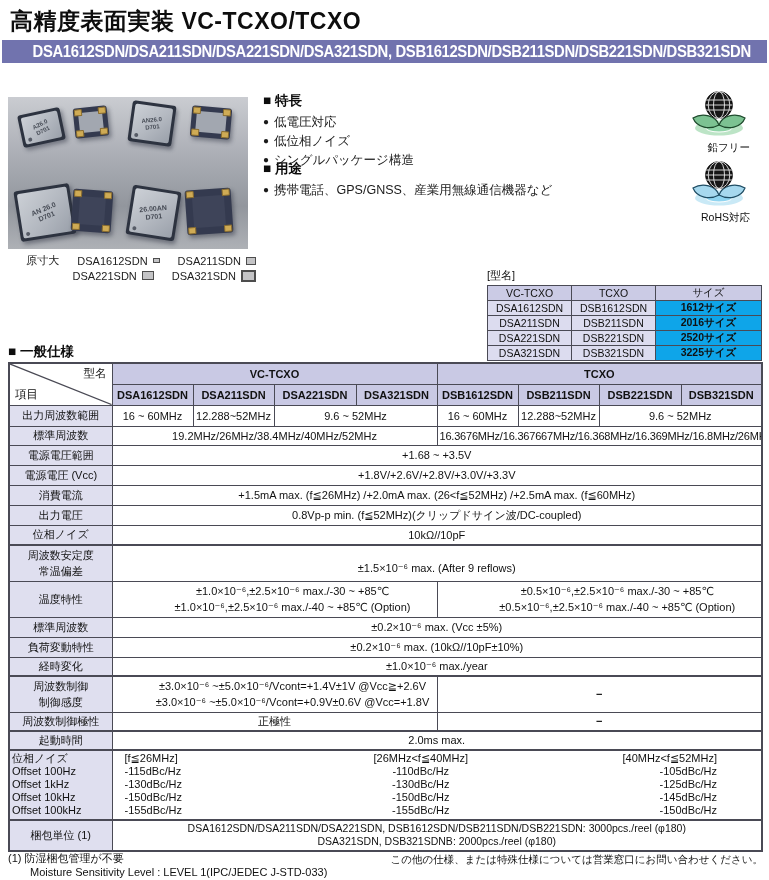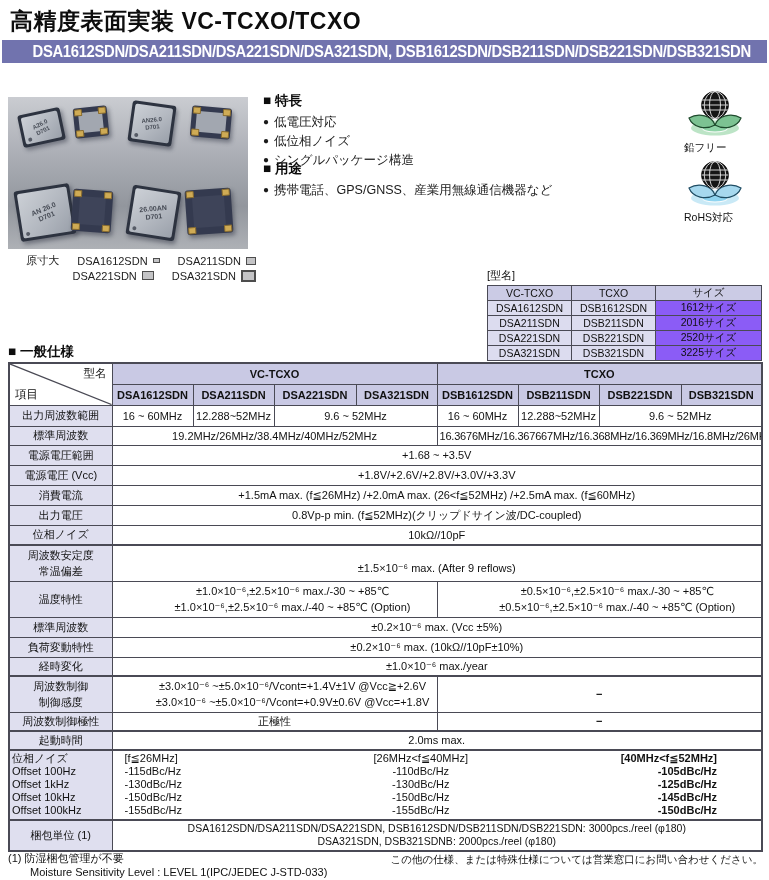--- a/index.html
+++ b/index.html
@@ -33,33 +33,33 @@
   .sq1{width:7px;height:5px}.sq2{width:10px;height:8px}.sq3{width:12px;height:9px}.sq4{width:15px;height:12px;border-width:2px}
 
   
   .features{position:absolute;left:263px;top:92px;}
   .sec-h{font-size:13.5px;font-weight:bold;color:#0d0d0d;margin-bottom:3px;}
   .blist{font-size:12.5px;line-height:18px;color:#1a1a1a;}
   .blist .b{font-size:10px;margin-right:5px;position:relative;top:-1px;}
   .apps{position:absolute;left:263px;top:160px;}
 
   
-  .eco{position:absolute;width:66px;text-align:left;}
+  .eco{position:absolute;width:66px;text-align:right;}
   .eco1{left:684px;top:90px;}
   .eco2{left:684px;top:160px;}
   .eco .lbl{font-size:10.5px;color:#111;margin-top:0px;}
 
   
   .mtable-wrap{position:absolute;left:487px;top:268px;}
   .mtable-cap{font-size:11px;margin-bottom:2px;color:#111;}
   table.mtable{border-collapse:collapse;table-layout:fixed;border:1.5px solid #4a4a55;}
   table.mtable td{border:1px solid #4a4a55;font-size:10.5px;text-align:center;height:13px;padding:0 2px;white-space:nowrap;}
   table.mtable td.hd{background:#cbcbe5;}
   table.mtable td.mod{background:#dcdcef;}
-  table.mtable td.size{background:#8b5cf6;}
+  table.mtable td.size{background:#0ea5e9;font-weight:bold;}
 
   
   .spec-h{position:absolute;left:8px;top:343px;font-size:13.5px;font-weight:bold;color:#0d0d0d;}
   table.spec{position:absolute;left:8px;top:362px;width:753px;border-collapse:collapse;table-layout:fixed;border:2px solid #4a4a55;}
   table.spec td{border:1px solid #4a4a55;font-size:11px;text-align:center;padding:1px 2px;color:#111;overflow:hidden;white-space:nowrap;}
   td.ghead{background:#c9c9e4;font-weight:bold;font-size:13px;}
   td.mhead{background:#c9c9e4;font-weight:bold;font-size:10.5px;padding:1px 0;}
   td.lbl{background:#dfdfef;text-align:left;padding-left:5px;font-size:11px;}
   td.corner{background:#fff;position:relative;padding:0;}
   .corner svg{position:absolute;inset:0;width:100%;height:100%;}
@@ -72,21 +72,21 @@
   td.vbottom .vb{padding-bottom:5px;}
   .two-line div{line-height:16px;padding-left:36px;}
   .lbl .gl{line-height:16px;}
   td.dash{font-weight:bold;font-size:13px;}
   .pn-lbl div{line-height:13.2px;text-align:left;}
   .pn-grid{display:flex;width:100%;}
   .pn-col{flex:1;}
   .pn-col div{line-height:13.2px;}
   .pn-col.l{text-align:left;padding-left:10px;}
   .pn-col.c{text-align:center;}
-  .pn-col.r{text-align:right;padding-right:42px;font-weight:bold;}
+  .pn-col.r{text-align:right;padding-right:42px;}
   .pack div{line-height:13.5px;font-size:10.5px;}
 
   
   .fn-left{position:absolute;left:8px;top:851px;font-size:11px;line-height:14px;color:#111;}
   .fn-left .l2{padding-left:22px;}
   .fn-right{position:absolute;right:6px;top:853px;font-size:10.5px;color:#111;}
 </style>
 </head>
 <body>
 

